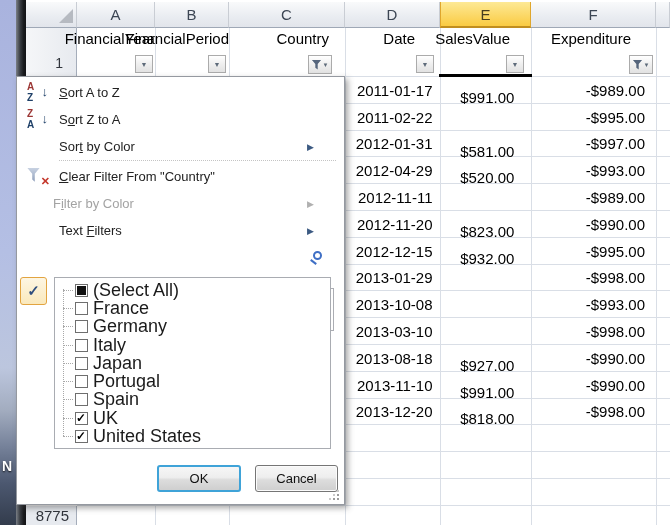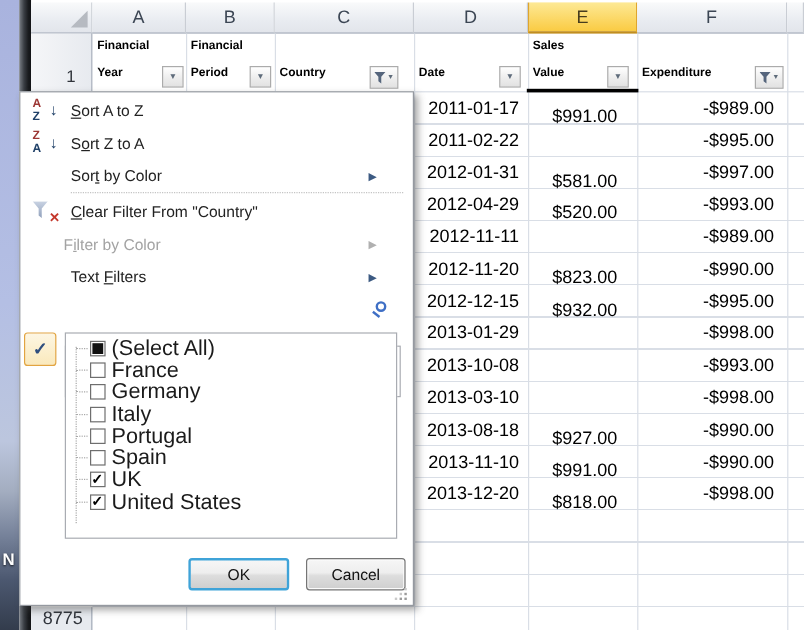--- a/index.html
+++ b/index.html
@@ -33,22 +33,22 @@
     display:flex;align-items:flex-end;justify-content:flex-end;padding:0 13px 5px 0;font-size:14px;color:#30343b;}
   .rowhead-bottom{position:absolute;left:0;top:506px;width:51px;height:19px;background:#e7eaef;
     border-right:1px solid #a5adba;font-size:15px;color:#30343b;text-align:right;padding-right:7px;
     line-height:19px;overflow:hidden;}
 
   .vg{position:absolute;top:28px;bottom:0;width:1px;background:#d9dee6;}
   .r1line{position:absolute;left:51px;right:0;top:76px;height:1px;background:#d9dee6;}
   .hgrid{position:absolute;left:51px;top:77px;right:0;bottom:0;
     background:repeating-linear-gradient(to bottom,transparent 0,transparent 25.8px,#d9dee6 25.8px,#d9dee6 26.8px);}
 
-  .h1{position:absolute;top:28px;height:48px;display:flex;flex-direction:column;justify-content:flex-end;
-    padding:0 0 4px 4px;font-weight:bold;font-size:10px;line-height:22px;color:#000;}
+  .h1{position:absolute;top:28px;height:48px;display:flex;flex-direction:row;justify-content:flex-end;
+    padding:0 0 4px 4px;font-weight:normal;font-size:15px;line-height:22px;color:#000;}
   .h1 span{display:block;}
   .h1-a{left:51px;width:78px;} .h1-b{left:129px;width:74px;} .h1-c{left:203px;width:100px;}
   .h1-d{left:319px;width:70px;} .h1-e{left:414px;width:70px;} .h1-f{left:505px;width:100px;}
 
   .fbtn{position:absolute;top:55px;width:18px;height:18px;border:1px solid #ababab;
     background:linear-gradient(#fff,#efefef 50%,#e2e2e2);display:flex;align-items:center;justify-content:center;}
   .fbtn .dd{font-size:7px;color:#5e6b7a;}
   .fbtn.wide{width:24px;height:19px;}
   .fun{width:10px;height:10px;background:#55657c;
     clip-path:polygon(0 0,100% 0,62% 45%,62% 100%,38% 82%,38% 45%);}
@@ -335,20 +335,25 @@
           <span class="flabel">Germany</span>
         </div>
           <div class="fitem" data-state="unchecked">
           <span class="twig"></span>
           <span class="cb"></span>
           <span class="flabel">Italy</span>
         </div>
           <div class="fitem" data-state="unchecked">
           <span class="twig"></span>
           <span class="cb"></span>
+          <span class="flabel">Japan</span>
+        </div>
+          <div class="fitem" data-state="unchecked">
+          <span class="twig"></span>
+          <span class="cb"></span>
           <span class="flabel">Portugal</span>
         </div>
           <div class="fitem" data-state="unchecked">
           <span class="twig"></span>
           <span class="cb"></span>
           <span class="flabel">Spain</span>
         </div>
           <div class="fitem" data-state="checked">
           <span class="twig"></span>
           <span class="cb"></span>

